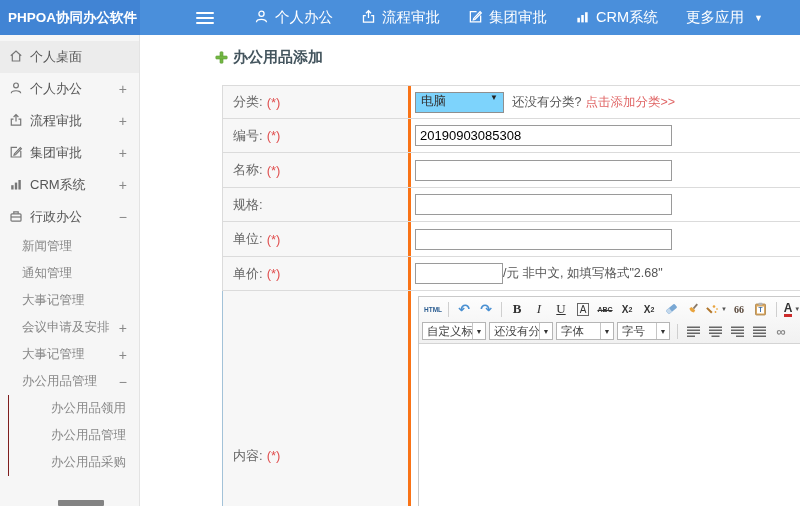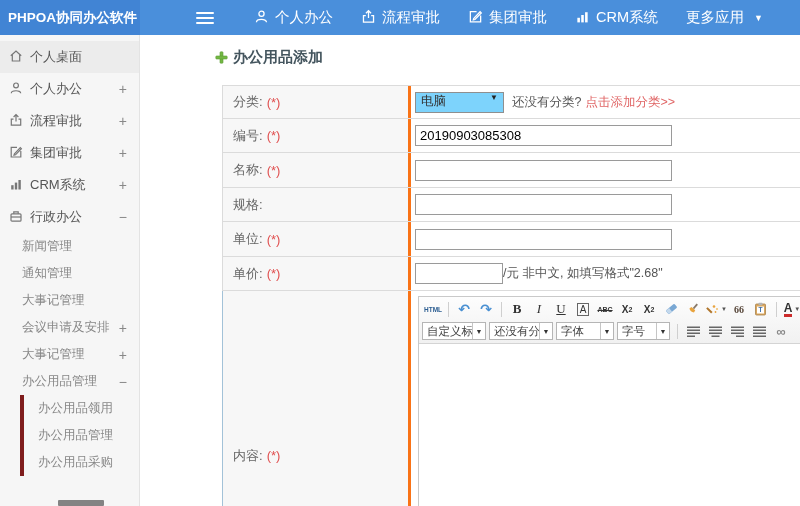--- a/index.html
+++ b/index.html
@@ -17,21 +17,21 @@
   .tb-caret { font-size:9px; margin-left:10px; }
 
   
   .sidebar { position:absolute; left:0; top:35px; width:140px; height:471px; background:#f6f6f6; border-right:1px solid #e3e3e3; padding-top:6px; z-index:20; }
   .sb-item { position:relative; height:32px; display:flex; align-items:center; padding-left:9px; color:#555; font-size:13px; cursor:pointer; }
   .sb-item.active { background:#ececec; }
   .sb-item svg { margin-right:7px; flex:none; }
   .sb-expander { position:absolute; right:12px; color:#888; font-size:14px; font-weight:300; }
   .sb-sub { }
   .sb-sub-item { position:relative; height:27px; display:flex; align-items:center; padding-left:22px; color:#888; font-size:12.5px; cursor:pointer; }
-  .sb-sub3-wrap { margin-left:20px; border-left:4px solid #7f1d1d; }
+  .sb-sub3-wrap { margin-left:8px; border-left:1px solid #7f1d1d;padding-left:28px; }
   .sb-sub3-item { height:27px; display:flex; align-items:center; padding-left:14px; color:#888; font-size:12.5px; cursor:pointer; }
   .sb-clip { position:absolute; left:58px; top:465px; width:46px; height:6px; background:#6f6f6f; opacity:.85; border-radius:1px; }
 
   
   .content { position:absolute; left:141px; top:35px; width:659px; height:471px; background:#fff; overflow:hidden; }
   .page-title { position:absolute; left:74px; top:13px; display:flex; align-items:center; }
   .page-title svg { margin-right:5px; }
   .page-title span { font-size:15px; font-weight:bold; color:#44555e; }
 
   .form-table { position:absolute; left:81px; top:50px; width:680px; border:1px solid #dbdbdb; border-bottom:none; }

